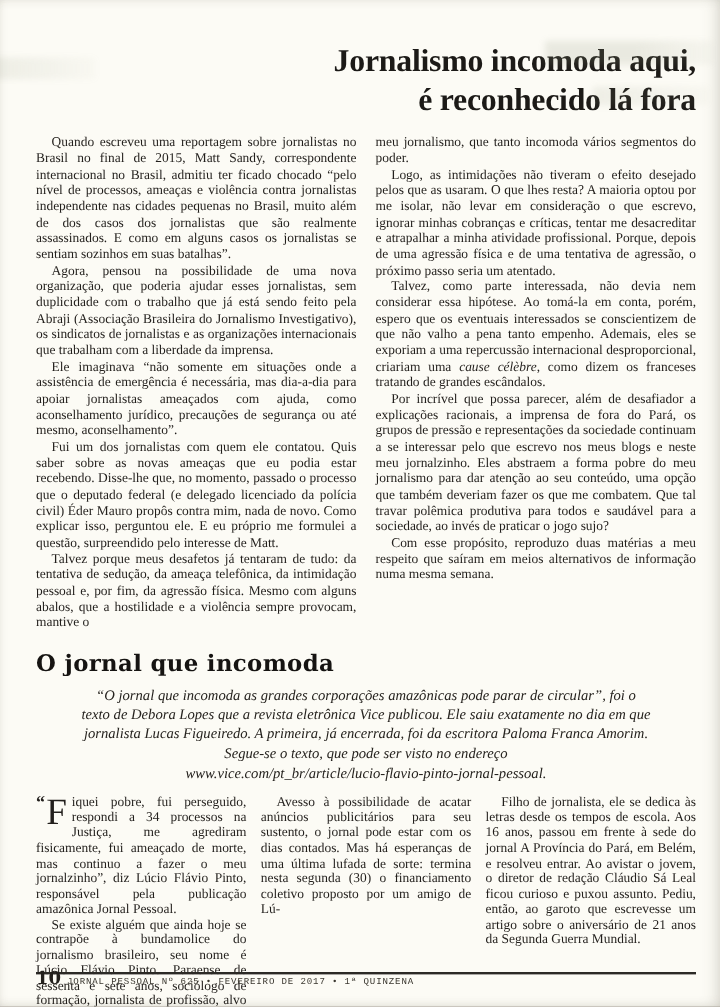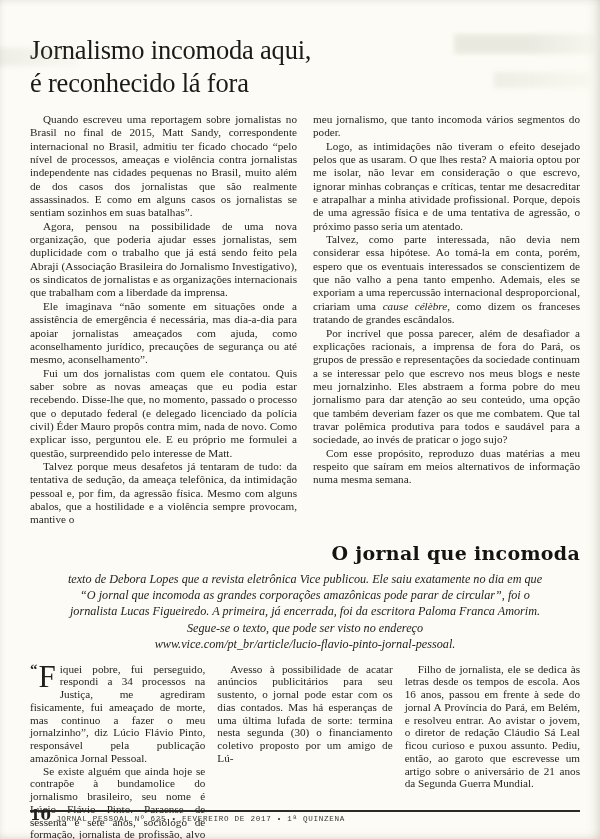--- a/index.html
+++ b/index.html
@@ -24,42 +24,42 @@
   .ghost{position:absolute;filter:blur(2.5px);opacity:.5;pointer-events:none;border-radius:2px;}
   .g1{top:34px;right:6px;width:140px;height:20px;
       background:linear-gradient(90deg, rgba(145,150,125,.34) 0 55%, rgba(145,150,125,.10));}
   .g2{top:72px;right:10px;width:96px;height:16px;
       background:linear-gradient(90deg, rgba(145,150,125,.26), rgba(145,150,125,.08));}
   .g3{top:48px;left:-6px;width:86px;height:18px;
       background:linear-gradient(90deg, rgba(145,150,125,.28), rgba(145,150,125,.06));}
 
   h1.title{
     margin:4px 0 0 0;
-    text-align:left;
-    font-weight:normal;
+    text-align:right;
+    font-weight:bold;
     font-size:26.5px;
     line-height:33px;
     letter-spacing:-0.2px;
     color:#1c1a17;
   }
   .two-col{display:flex;gap:16px;margin-top:13px;}
   .col{width:267px;}
   .col p{
     margin:0;
     font-size:11.2px;
     line-height:13.35px;
     text-align:justify;
     text-indent:13px;
   }
   .col p.cont{text-indent:0;}
   .col p em{font-style:italic;}
 
   h2.section-heading{
     margin:15px 0 7px 0;
-    text-align:right;
+    text-align:left;
     font-family:"DejaVu Serif", serif;
     font-weight:bold;
     font-size:19px;
     letter-spacing:.3px;
     color:#161412;
   }
   .intro{margin:2px 0 4px 0;}
   .intro-line{
     text-align:center;
     font-style:italic;
@@ -133,22 +133,22 @@
       <p>Logo, as intimidações não tiveram o efeito desejado pelos que as usaram. O que lhes resta? A maioria optou por me isolar, não levar em consideração o que escrevo, ignorar minhas cobranças e críticas, tentar me desacreditar e atrapalhar a minha atividade profissional. Porque, depois de uma agressão física e de uma tentativa de agressão, o próximo passo seria um atentado.</p>
       <p><span>Talvez, como parte interessada, não devia nem considerar essa hipótese. Ao tomá-la em conta, porém, espero que os eventuais interessados se conscientizem de que não valho a pena tanto empenho. Ademais, eles se exporiam a uma repercussão internacional desproporcional, criariam uma </span><em>cause célèbre</em><span>, como dizem os franceses tratando de grandes escândalos.</span></p>
       <p>Por incrível que possa parecer, além de desafiador a explicações racionais, a imprensa de fora do Pará, os grupos de pressão e representações da sociedade continuam a se interessar pelo que escrevo nos meus blogs e neste meu jornalzinho. Eles abstraem a forma pobre do meu jornalismo para dar atenção ao seu conteúdo, uma opção que também deveriam fazer os que me combatem. Que tal travar polêmica produtiva para todos e saudável para a sociedade, ao invés de praticar o jogo sujo?</p>
       <p>Com esse propósito, reproduzo duas matérias a meu respeito que saíram em meios alternativos de informação numa mesma semana.</p>
     </div>
   </section>
 
   <h2 class="section-heading">O jornal que incomoda</h2>
 
   <div class="intro">
+    <div class="intro-line">“O jornal que incomoda as grandes corporações amazônicas pode parar de circular”, foi o</div>
     <div class="intro-line">texto de Debora Lopes que a revista eletrônica Vice publicou. Ele saiu exatamente no dia em que</div>
-    <div class="intro-line">“O jornal que incomoda as grandes corporações amazônicas pode parar de circular”, foi o</div>
     <div class="intro-line">jornalista Lucas Figueiredo. A primeira, já encerrada, foi da escritora Paloma Franca Amorim.</div>
     <div class="intro-line">Segue-se o texto, que pode ser visto no endereço</div>
     <div class="intro-line">www.vice.com/pt_br/article/lucio-flavio-pinto-jornal-pessoal.</div>
   </div>
 
   <section class="three-col">
     <div class="bcol">
       <p class="cont">
         <span class="lead">
             <span class="dquote">“</span>

